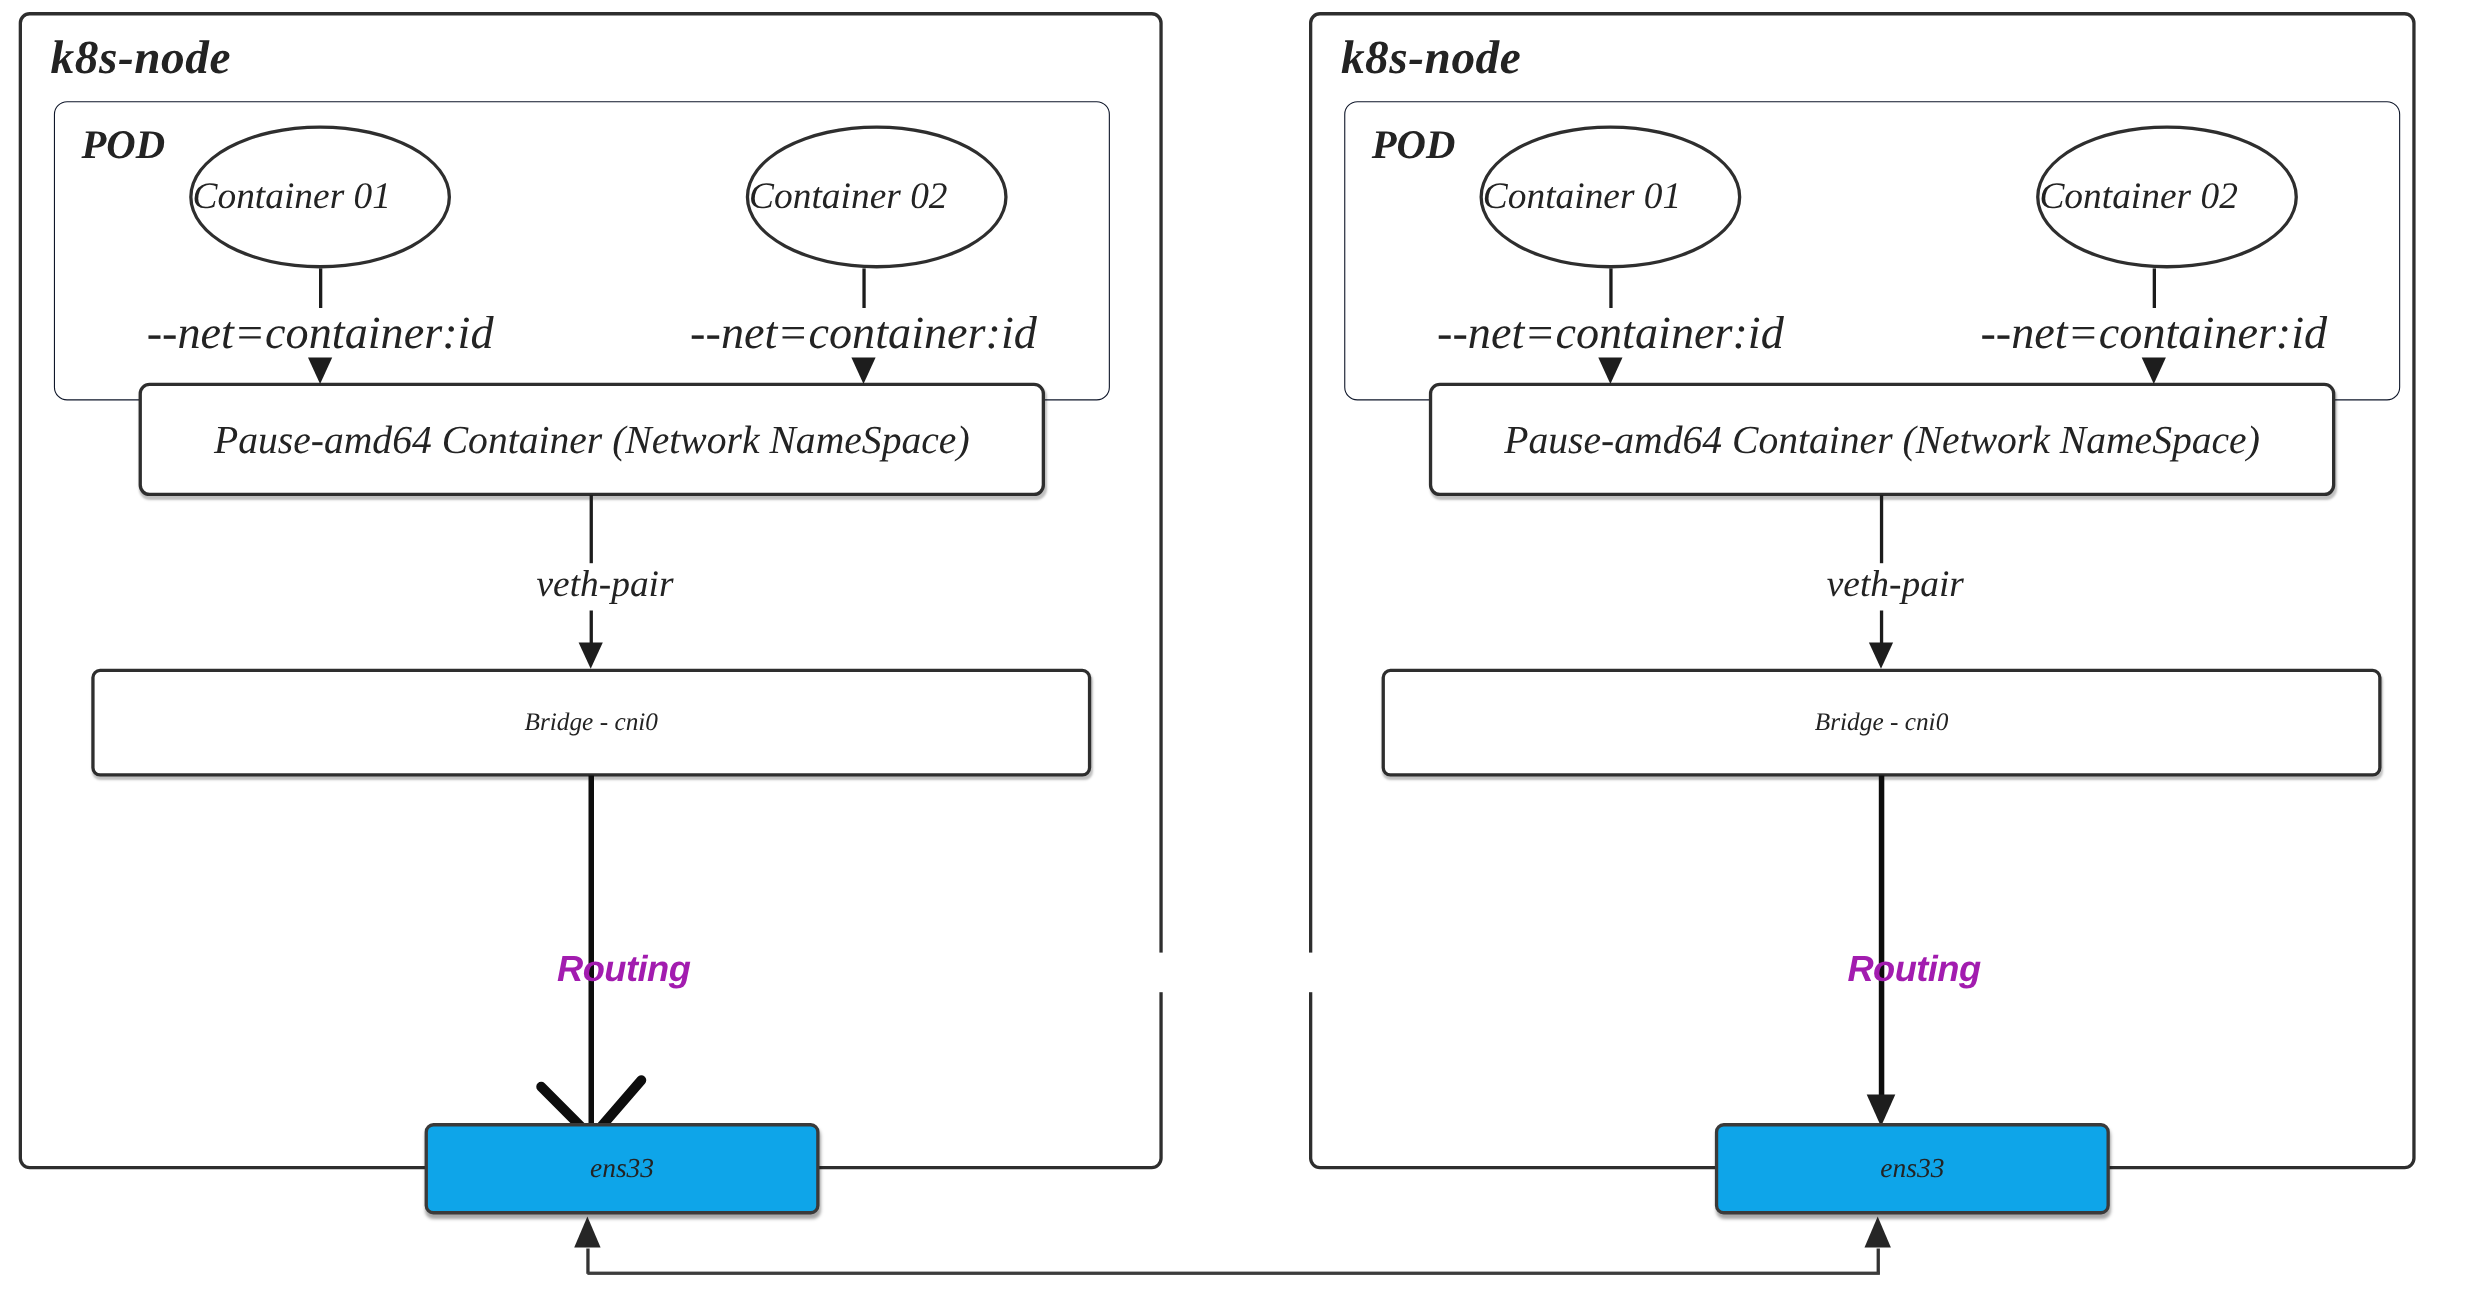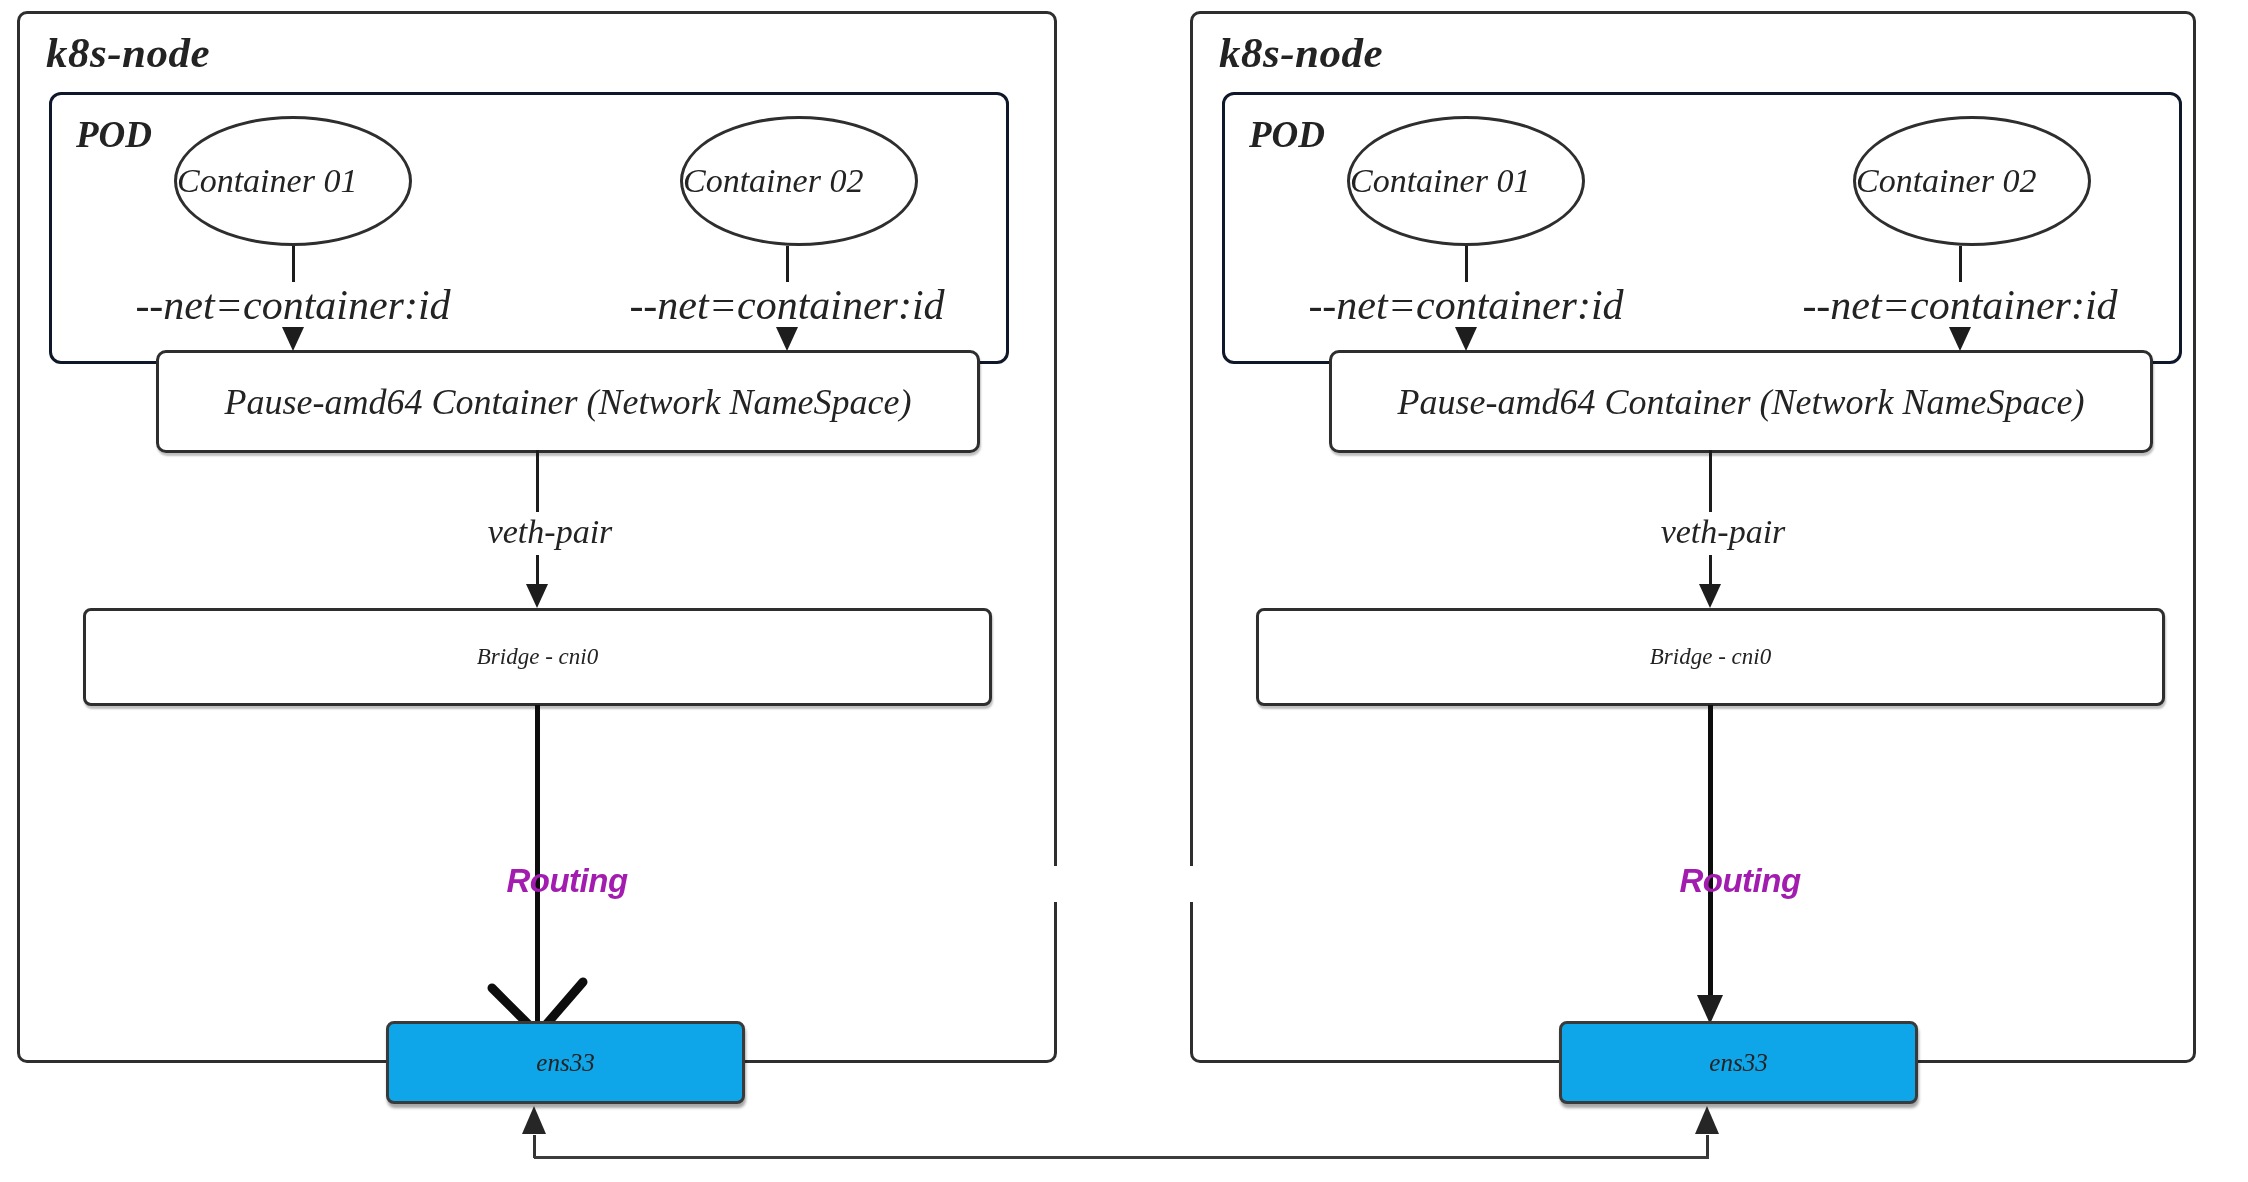--- a/index.html
+++ b/index.html
@@ -37,21 +37,21 @@
     white-space: nowrap;
   }
 
   
   .pod {
     position: absolute;
     left: 29px;
     top: 78px;
     width: 960px;
     height: 272px;
-    border: 3px solid #0f172a;
+    border: 1px solid #0f172a;
     border-radius: 12px;
     background: transparent;
   }
   .pod-title {
     position: absolute;
     left: 24px;
     top: 18px;
     font-size: 37px;
     font-weight: bold;
   }
@@ -90,21 +90,20 @@
     height: 103px;
     border: 3px solid #2e2e2e;
     border-radius: 10px;
     background: #ffffff;
     box-shadow: 1px 3px 2px rgba(0,0,0,0.25);
     display: flex;
     align-items: center;
     justify-content: center;
     font-size: 36px;
     white-space: nowrap;
-    margin-left: 28px;
   }
 
   
   .bridge-box {
     position: absolute;
     left: 63px;
     top: 594px;
     width: 909px;
     height: 98px;
     border: 3px solid #2e2e2e;

